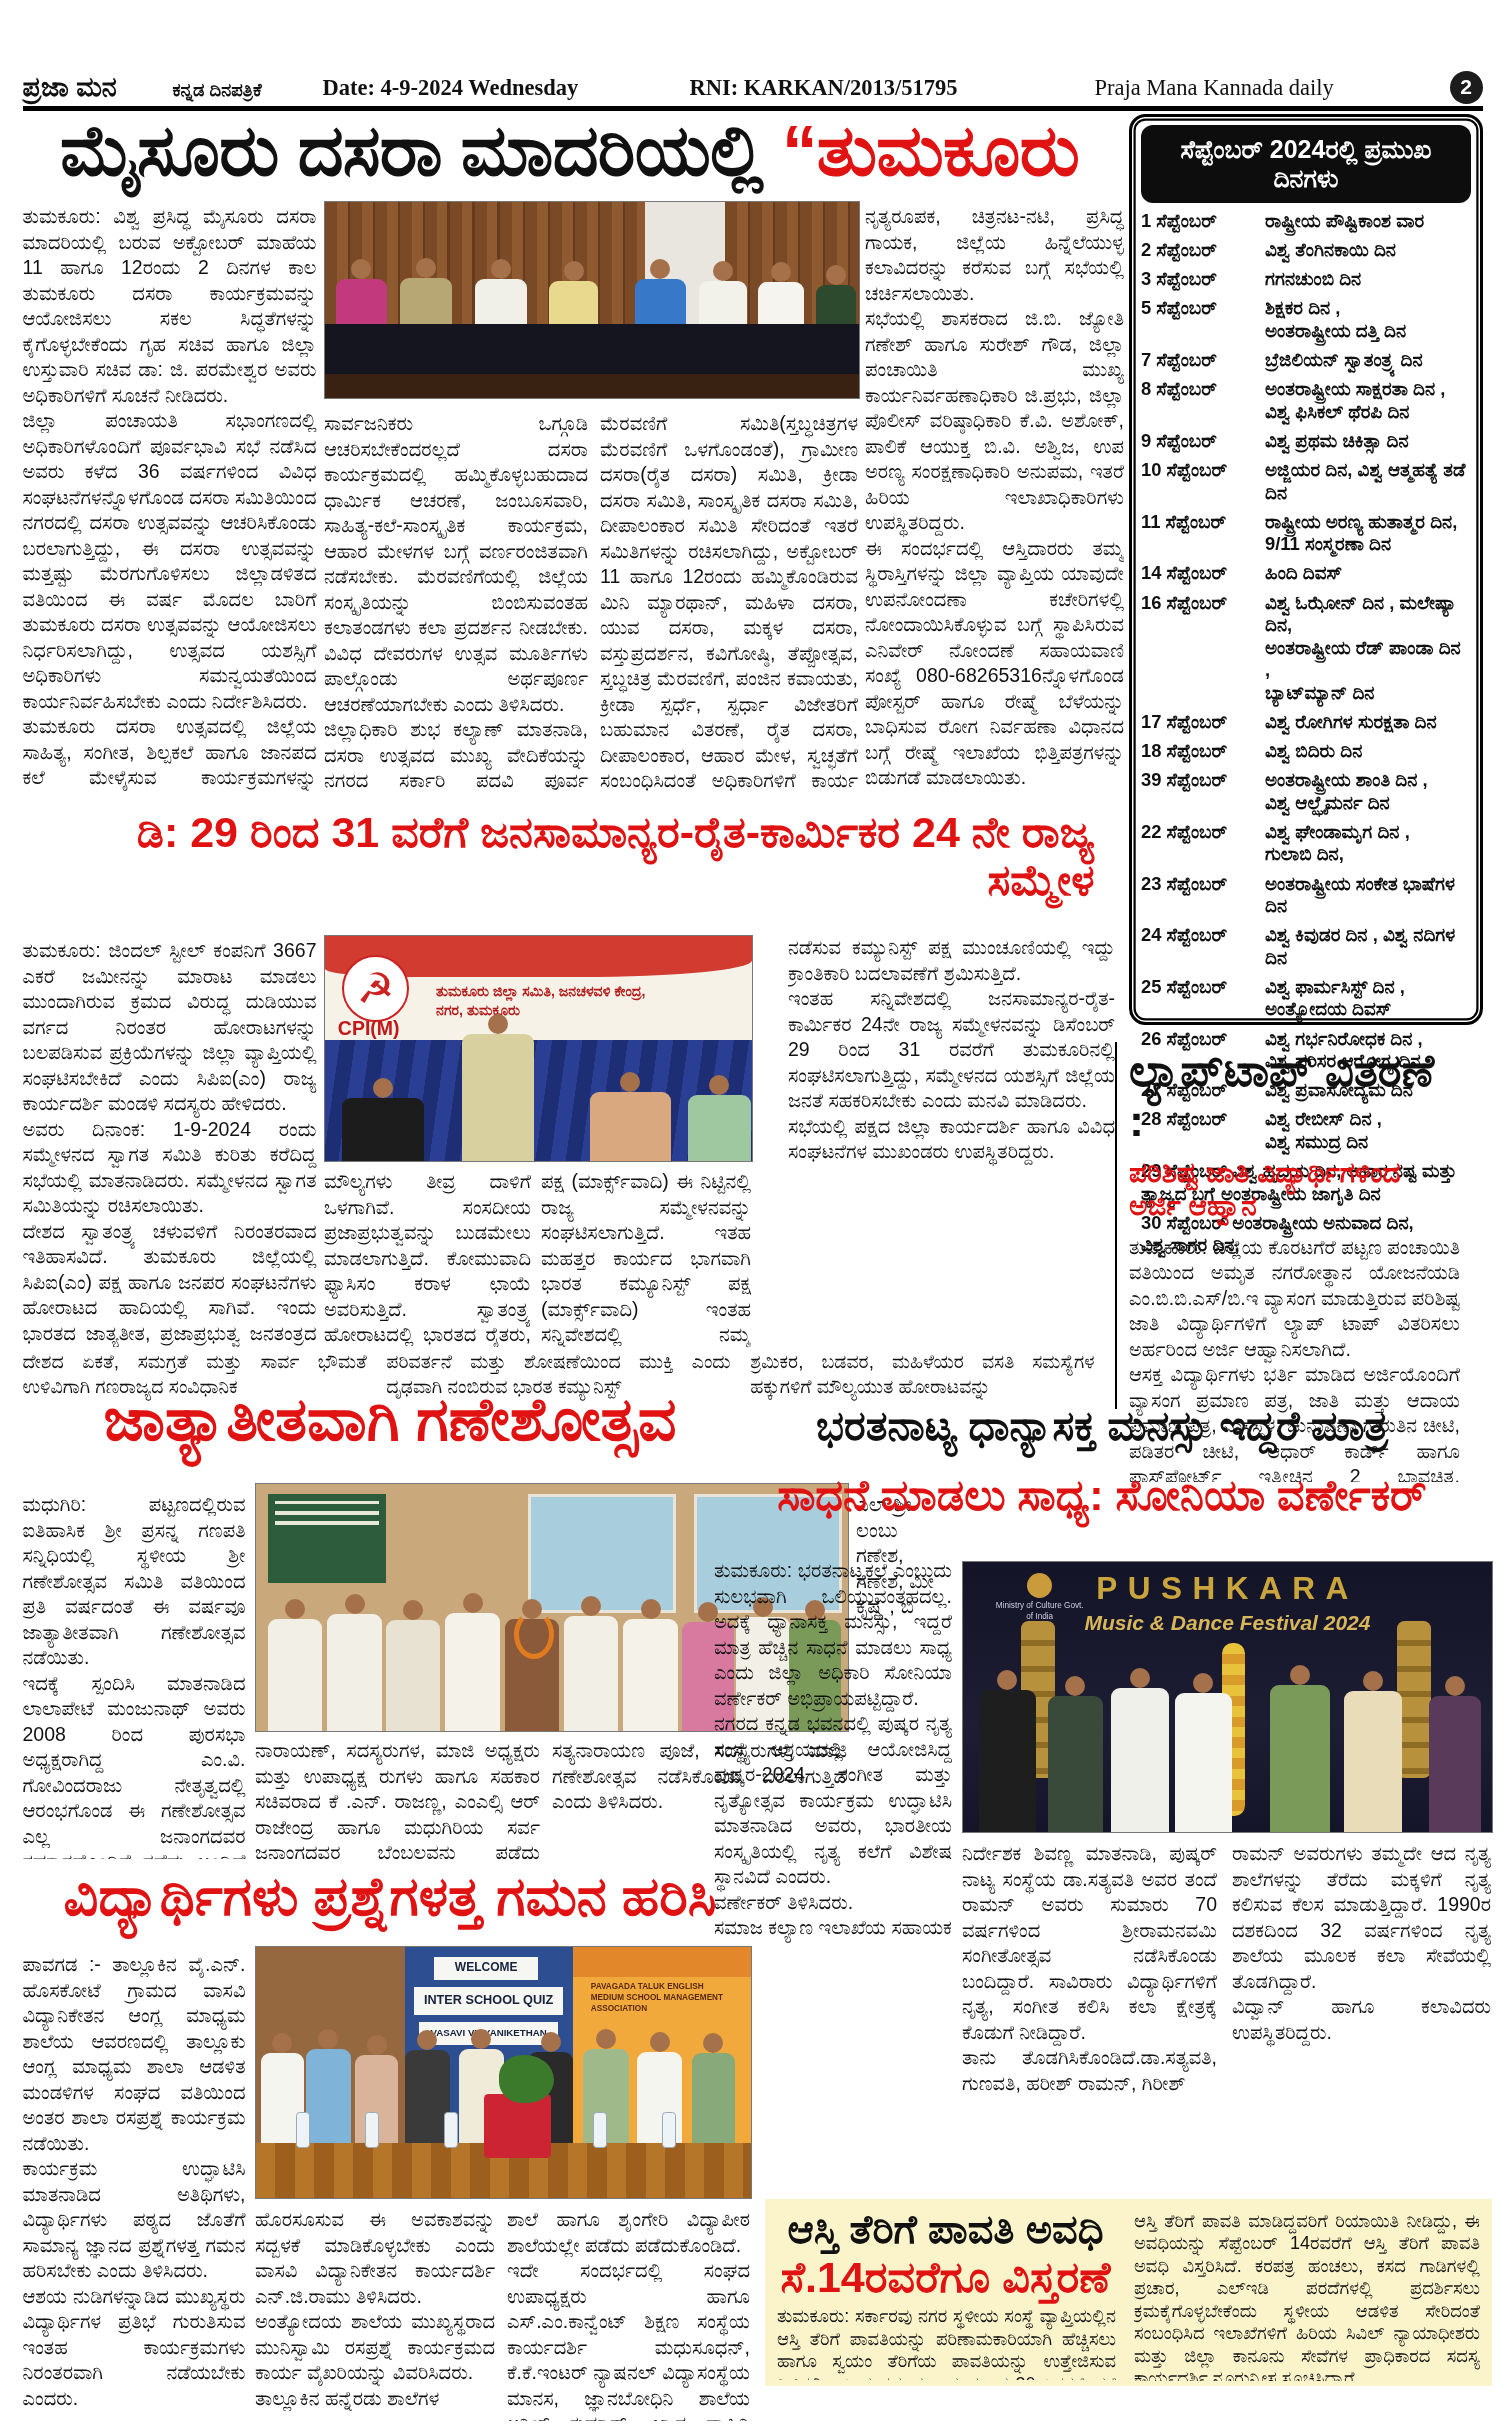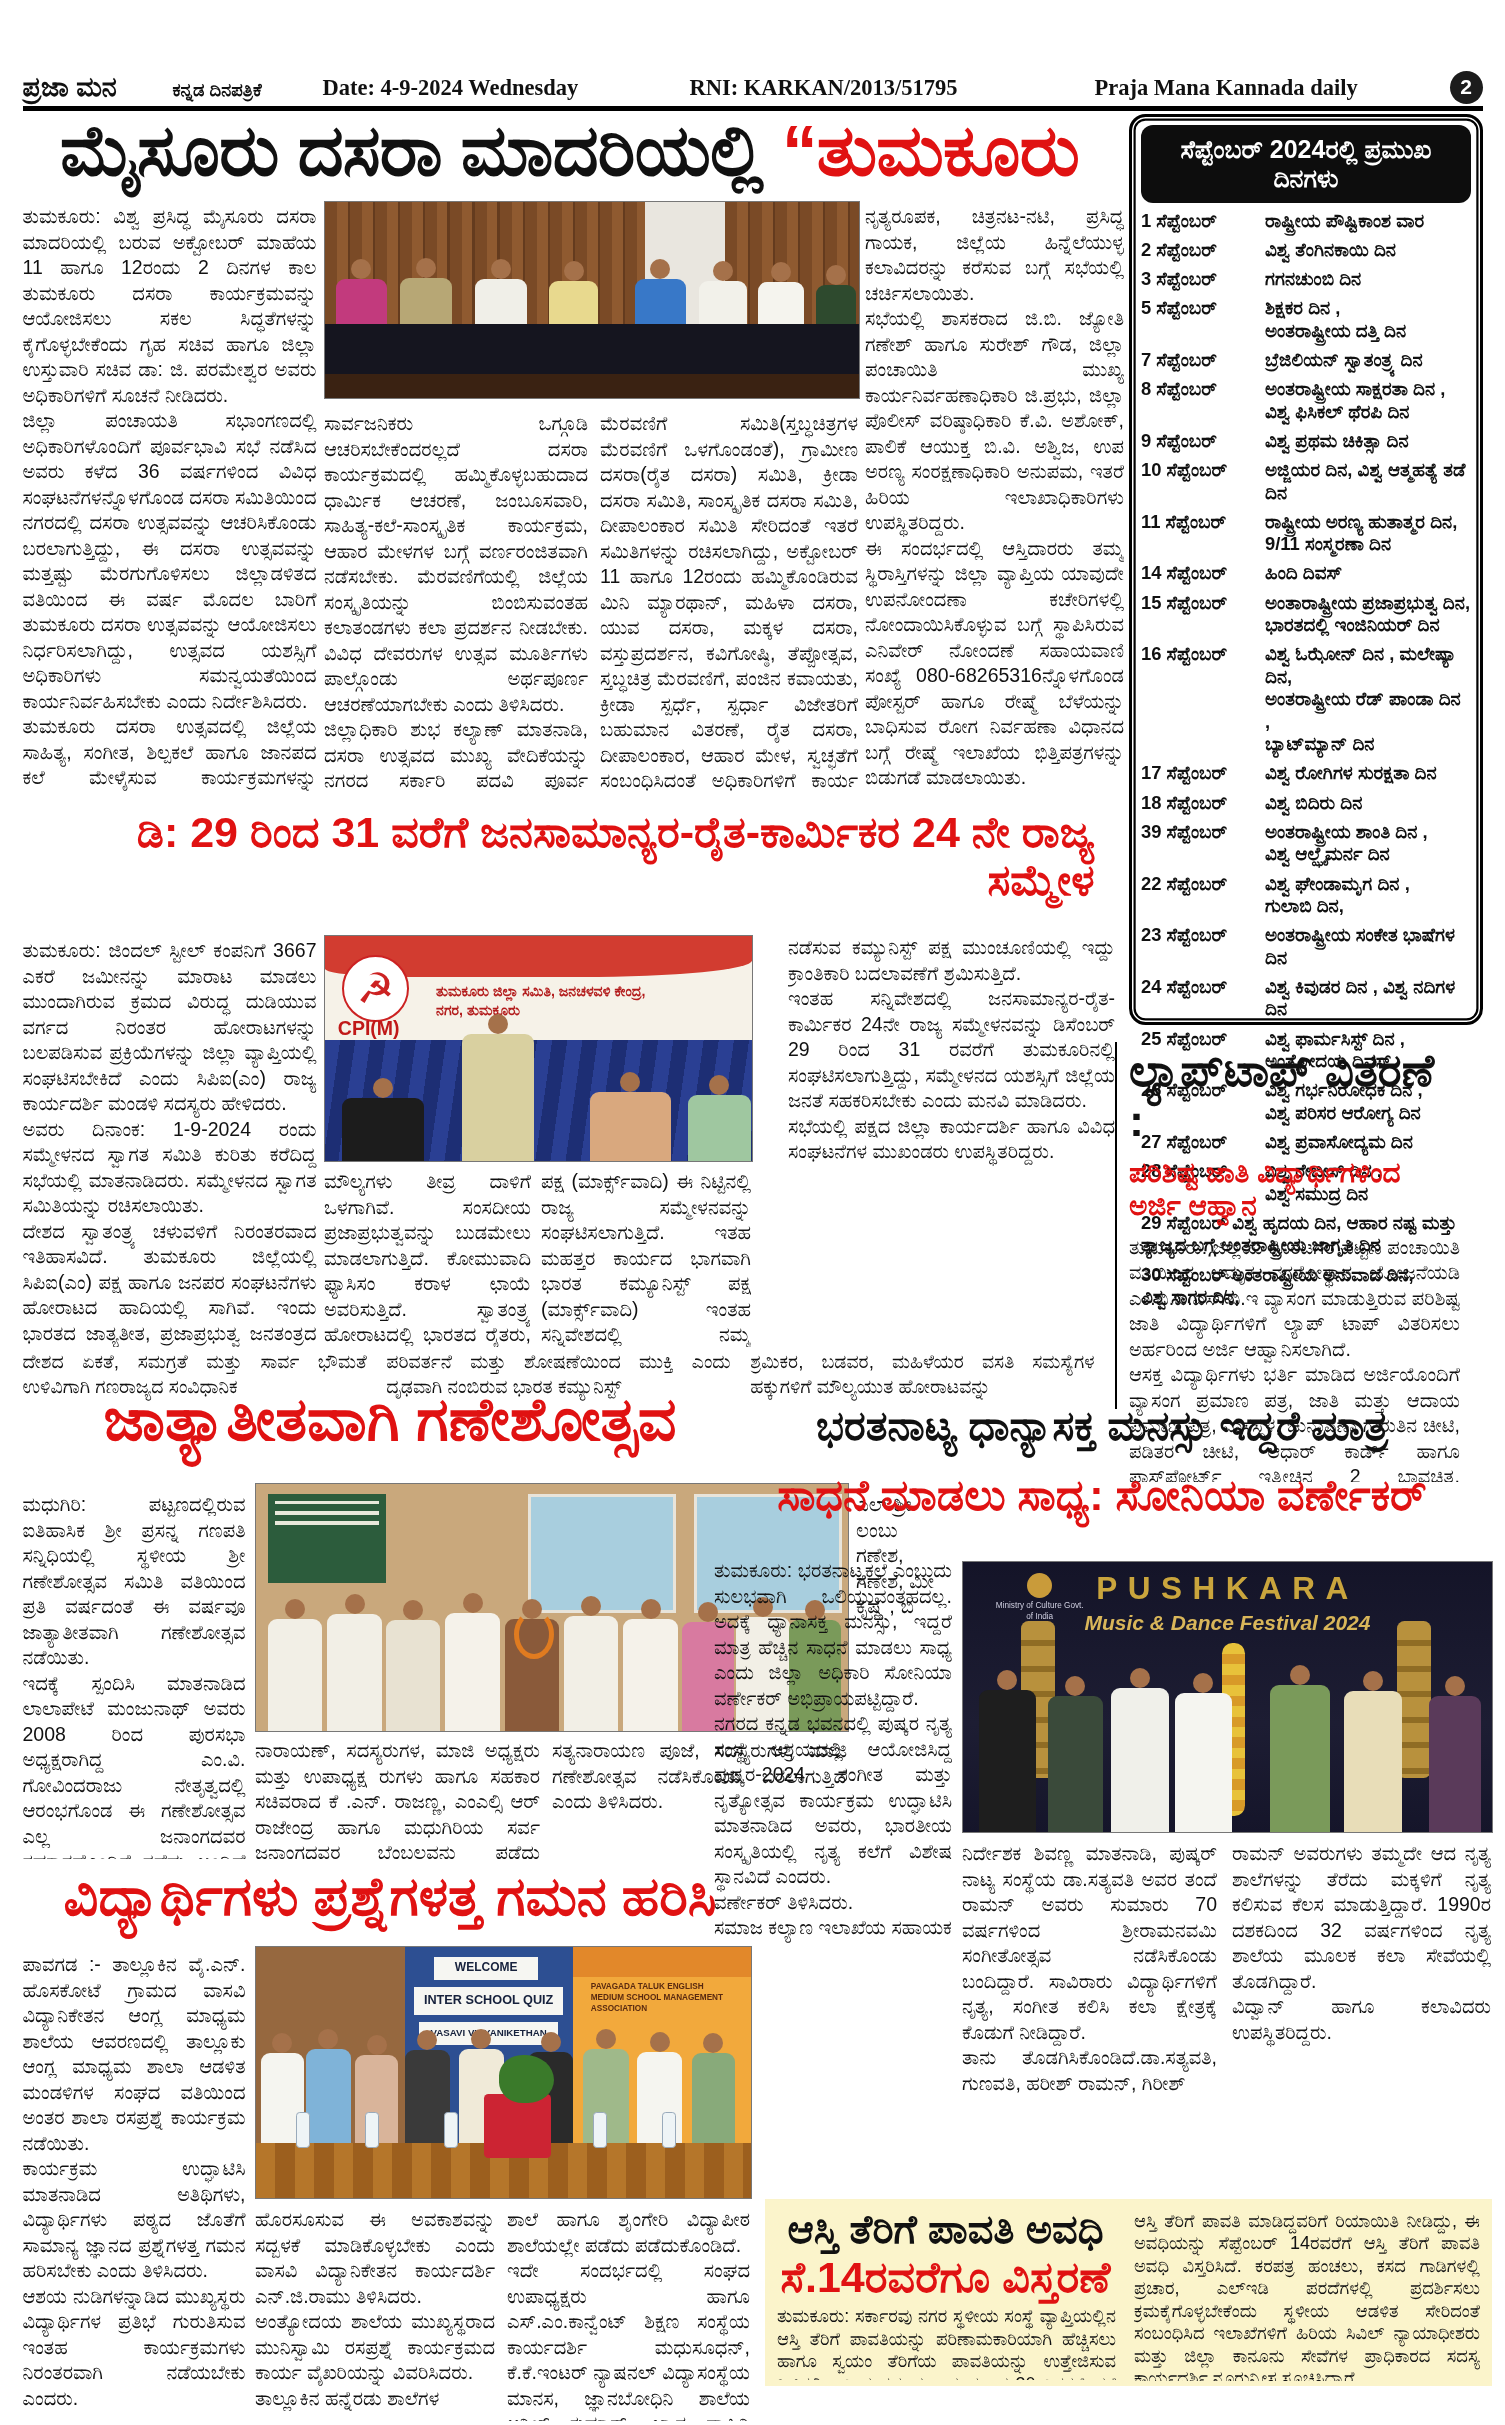--- a/index.html
+++ b/index.html
@@ -80,21 +80,21 @@
 </head>
 <body>
 
 <div id="page">
 
   <div class="abs" style="left:22.5px;top:72px;width:1460px;height:33px;">
     <span class="abs" style="left:0;top:0;font-size:27px;font-weight:800;">ಪ್ರಜಾ ಮನ</span>
     <span class="abs" style="left:150px;top:7.5px;font-size:18px;font-weight:bold;">ಕನ್ನಡ ದಿನಪತ್ರಿಕೆ</span>
     <span class="abs serif" style="left:300px;top:3px;font-size:22.5px;font-weight:bold;">Date: 4-9-2024 Wednesday</span>
     <span class="abs serif" style="left:667px;top:3px;font-size:22.5px;font-weight:bold;">RNI: KARKAN/2013/51795</span>
-    <span class="abs serif" style="left:1072px;top:3px;font-size:22.5px;font-weight:bold;">Praja Mana Kannada daily</span>
+    <span class="abs serif" style="left:1072px;top:3px;font-size:22.5px;font-weight:normal;">Praja Mana Kannada daily</span>
     <span class="abs pgcirc" style="left:1427px;top:-1.5px;">2</span>
   </div>
   <div class="abs hrule" style="left:22.5px;top:106px;width:1460px;height:4.5px;"></div>
 
   <div class="abs h-lead" style="left:22.5px;top:114px;width:1094px;">
     <span>ಮೈಸೂರು ದಸರಾ ಮಾದರಿಯಲ್ಲಿ </span><span class="h-red">“ತುಮಕೂರು ದಸರಾ”</span>
   </div>
 
   <div class="abs sb" style="left:1129px;top:114px;width:330px;height:890px;">
     <div class="sb-title">ಸೆಪ್ಟೆಂಬರ್ 2024ರಲ್ಲಿ ಪ್ರಮುಖ ದಿನಗಳು</div>
@@ -134,25 +134,20 @@
           <span class="day-t">ಅಜ್ಜಿಯರ ದಿನ, ವಿಶ್ವ ಆತ್ಮಹತ್ಯೆ ತಡೆ ದಿನ</span>
         </div>
         <div class="day-row">
           <span class="day-d">11 ಸೆಪ್ಟೆಂಬರ್</span>
           <span class="day-t">ರಾಷ್ಟ್ರೀಯ ಅರಣ್ಯ ಹುತಾತ್ಮರ ದಿನ,
 9/11 ಸಂಸ್ಮರಣಾ ದಿನ</span>
         </div>
         <div class="day-row">
           <span class="day-d">14 ಸೆಪ್ಟೆಂಬರ್</span>
           <span class="day-t">ಹಿಂದಿ ದಿವಸ್</span>
-        </div>
-        <div class="day-row">
-          <span class="day-d">15 ಸೆಪ್ಟೆಂಬರ್</span>
-          <span class="day-t">ಅಂತಾರಾಷ್ಟ್ರೀಯ ಪ್ರಜಾಪ್ರಭುತ್ವ ದಿನ,
-ಭಾರತದಲ್ಲಿ ಇಂಜಿನಿಯರ್ ದಿನ</span>
         </div>
         <div class="day-row">
           <span class="day-d">16 ಸೆಪ್ಟೆಂಬರ್</span>
           <span class="day-t">ವಿಶ್ವ ಓಝೋನ್ ದಿನ , ಮಲೇಷ್ಯಾ ದಿನ,
 ಅಂತರಾಷ್ಟ್ರೀಯ ರೆಡ್ ಪಾಂಡಾ ದಿನ ,
 ಬ್ಯಾಟ್‌ಮ್ಯಾನ್ ದಿನ</span>
         </div>
         <div class="day-row">
           <span class="day-d">17 ಸೆಪ್ಟೆಂಬರ್</span>
           <span class="day-t">ವಿಶ್ವ ರೋಗಿಗಳ ಸುರಕ್ಷತಾ ದಿನ</span>

